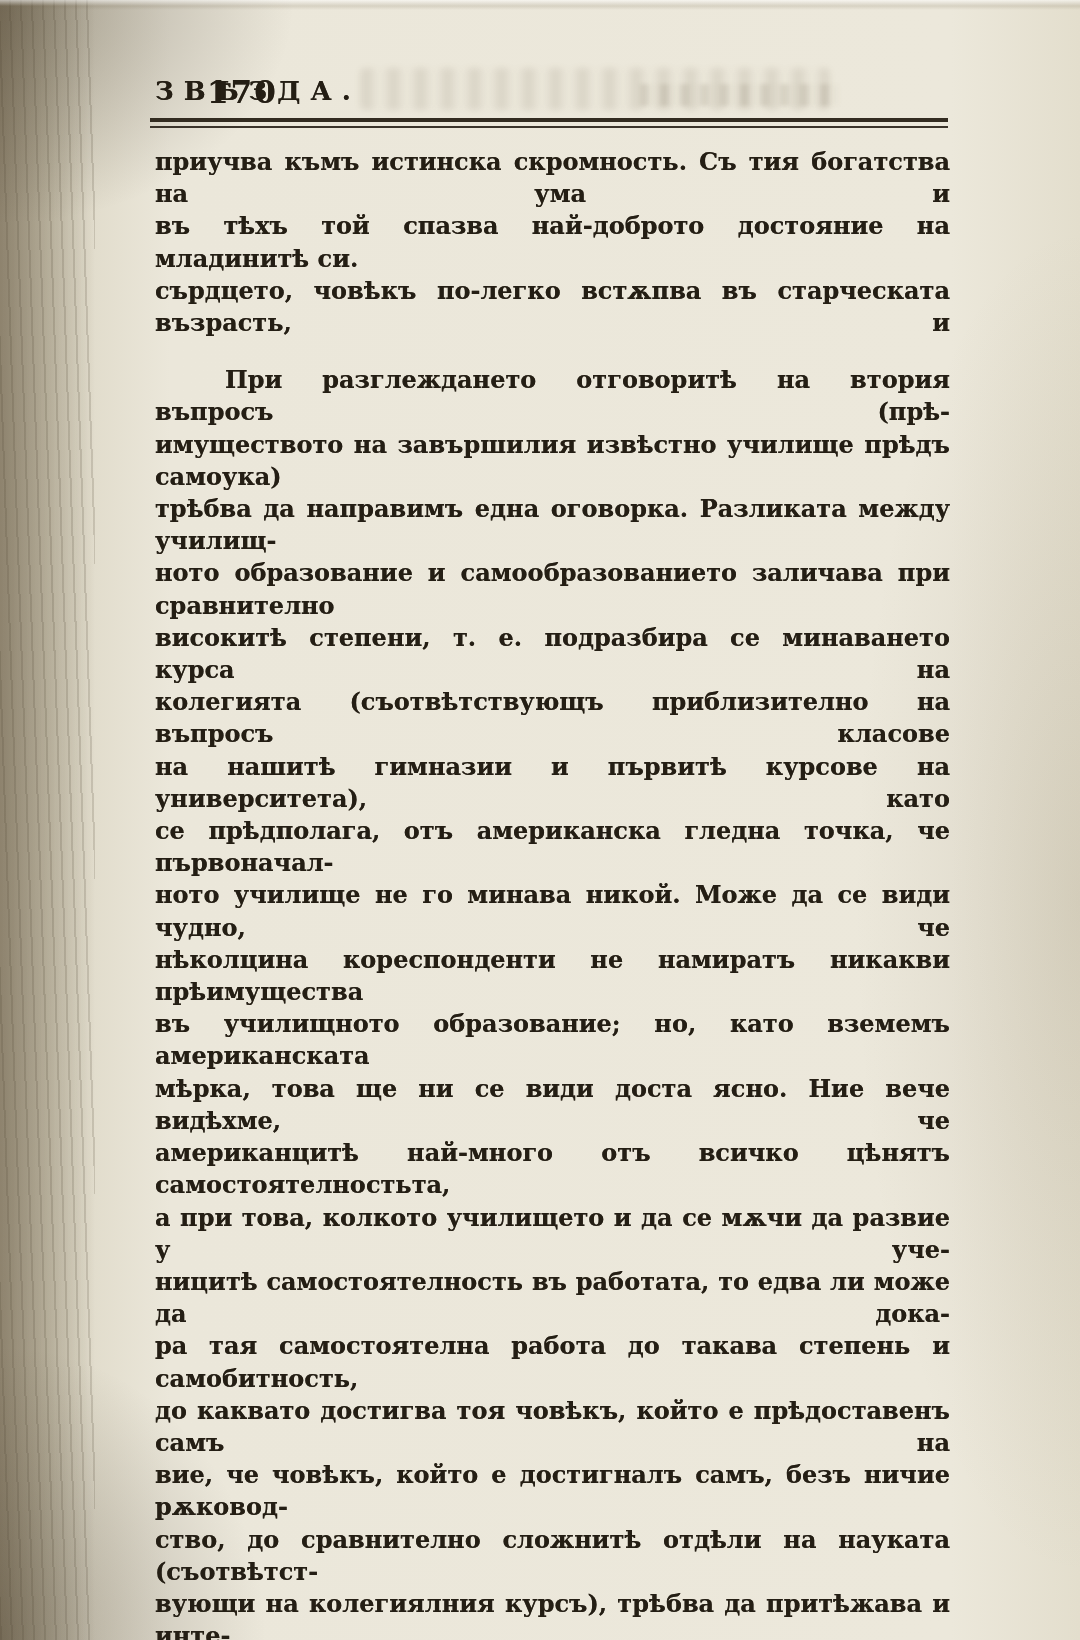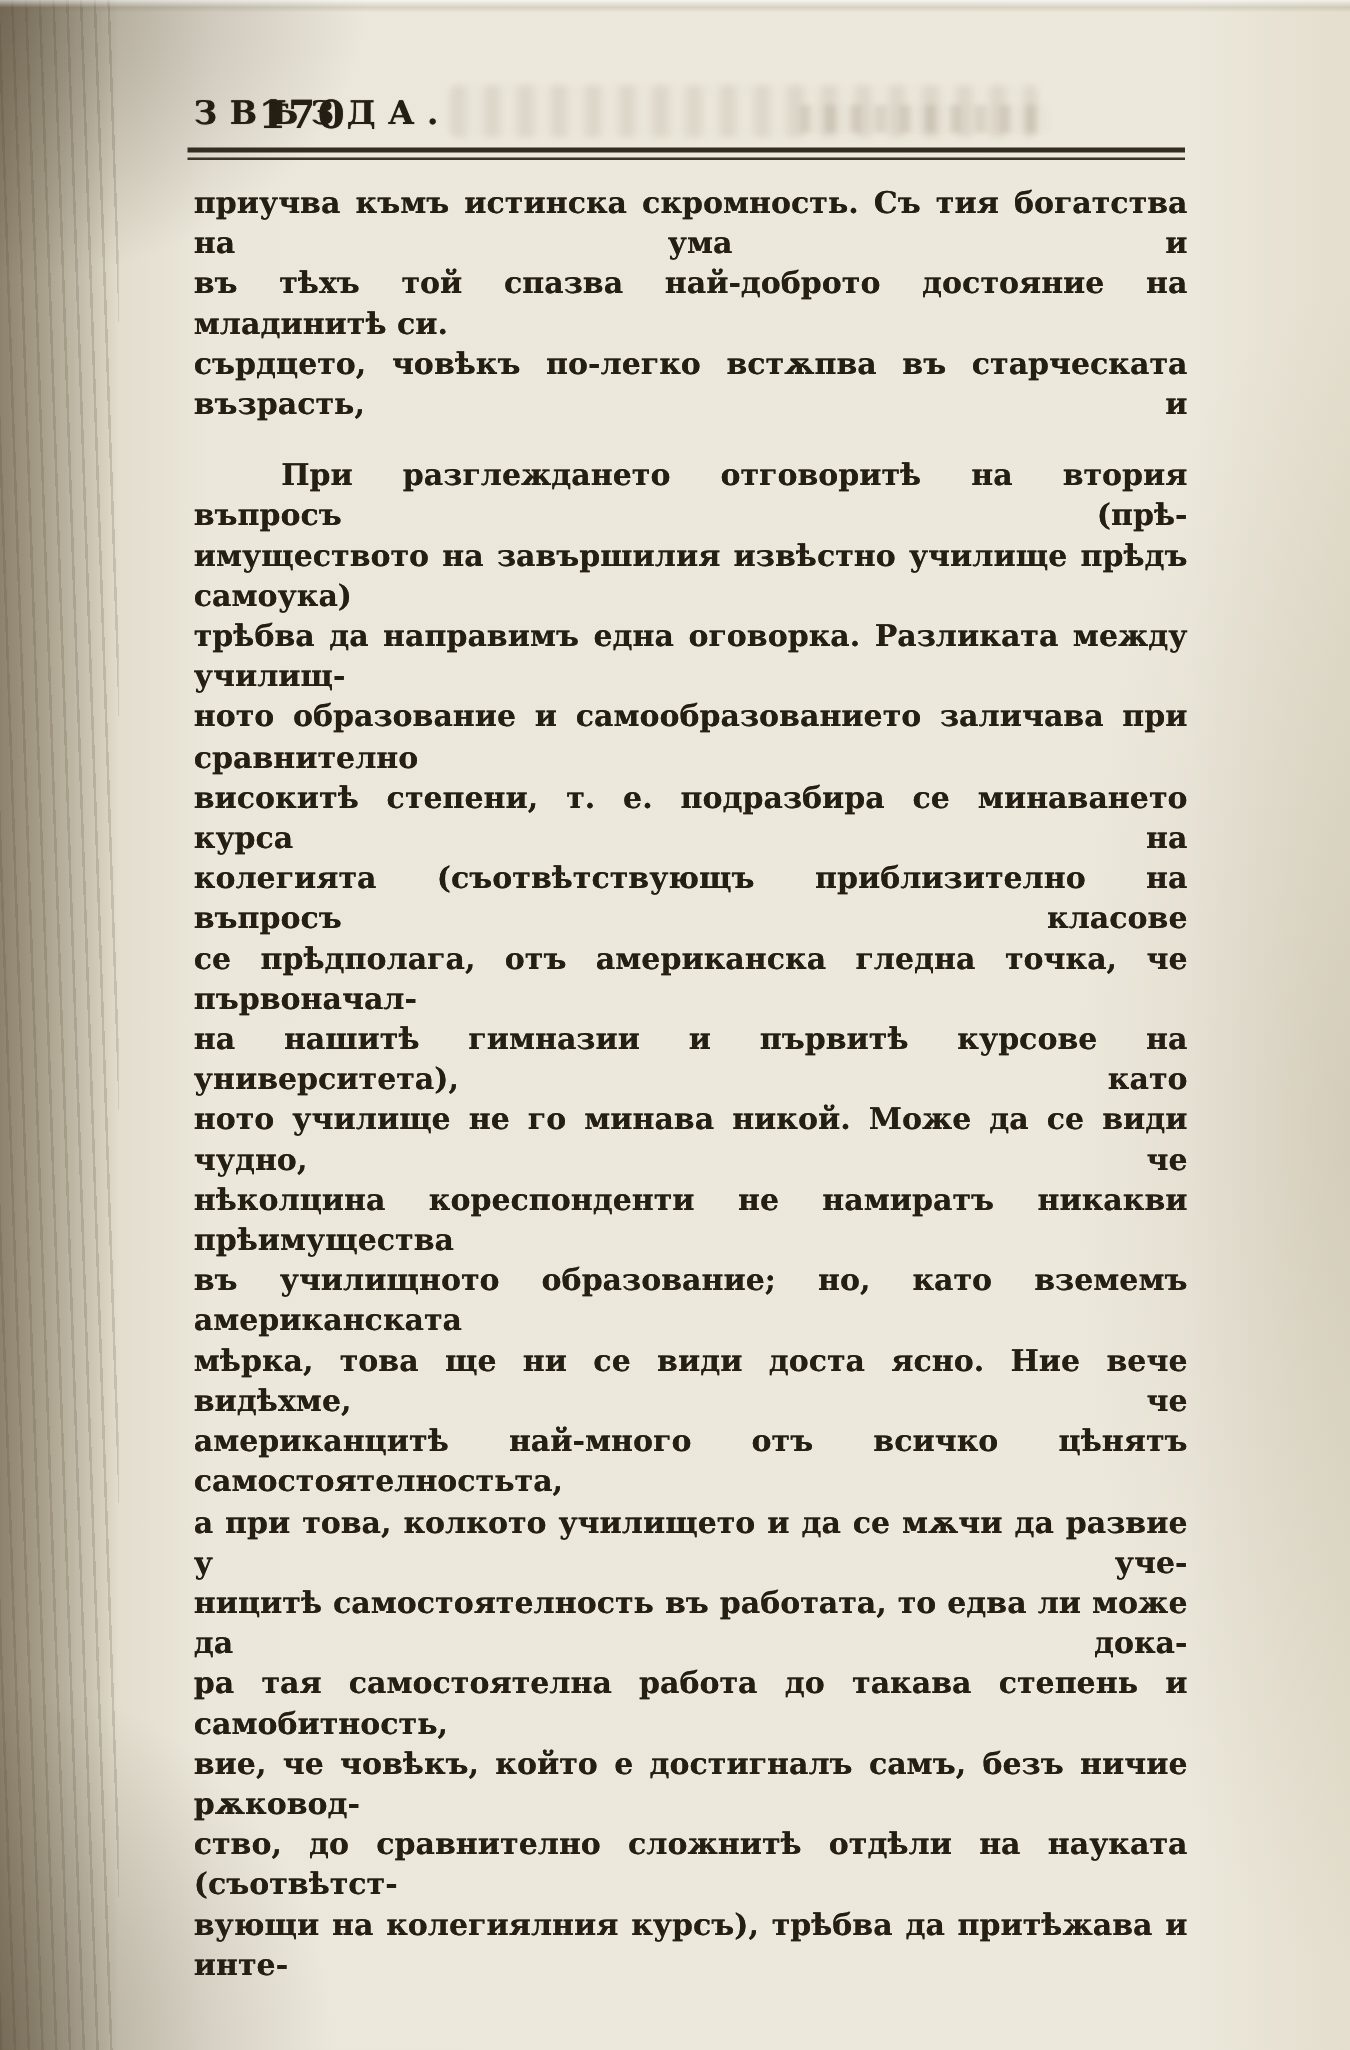--- a/index.html
+++ b/index.html
@@ -76,26 +76,27 @@
 <main class="textcol">
     <div class="line">приучва къмъ истинска скромность. Съ тия богатства на ума и</div>
     <div class="line nojust">въ тѣхъ той спазва най-доброто достояние на младинитѣ си.</div>
     <div class="line">сърдцето, човѣкъ по-легко встѫпва въ старческата възрасть, и</div>
     <div class="line indent para-start">При разглеждането отговоритѣ на втория въпросъ (прѣ-</div>
     <div class="line">имуществото на завършилия извѣстно училище прѣдъ самоука)</div>
     <div class="line">трѣбва да направимъ една оговорка. Разликата между училищ-</div>
     <div class="line">ното образование и самообразованието заличава при сравнително</div>
     <div class="line">високитѣ степени, т. е. подразбира се минаването курса на</div>
     <div class="line">колегията (съотвѣтствующъ приблизително на въпросъ класове</div>
+    <div class="line">на нашитѣ гимназии и първитѣ курсове на университета), като</div>
     <div class="line">се прѣдполага, отъ американска гледна точка, че първоначал-</div>
-    <div class="line">на нашитѣ гимназии и първитѣ курсове на университета), като</div>
     <div class="line">ното училище не го минава никой. Може да се види чудно, че</div>
     <div class="line">нѣколцина кореспонденти не намиратъ никакви прѣимущества</div>
     <div class="line">въ училищното образование; но, като вземемъ американската</div>
     <div class="line">мѣрка, това ще ни се види доста ясно. Ние вече видѣхме, че</div>
     <div class="line">американцитѣ най-много отъ всичко цѣнятъ самостоятелностьта,</div>
     <div class="line">а при това, колкото училището и да се мѫчи да развие у уче-</div>
     <div class="line">ницитѣ самостоятелность въ работата, то едва ли може да дока-</div>
     <div class="line">ра тая самостоятелна работа до такава степень и самобитность,</div>
+    <div class="line">до каквато достигва тоя човѣкъ, който е прѣдоставенъ самъ на</div>
     <div class="line">вие, че човѣкъ, който е достигналъ самъ, безъ ничие рѫковод-</div>
     <div class="line">ство, до сравнително сложнитѣ отдѣли на науката (съотвѣтст-</div>
     <div class="line">вующи на колегиялния курсъ), трѣбва да притѣжава и инте-</div>
   </main>
 
 </body></html>

